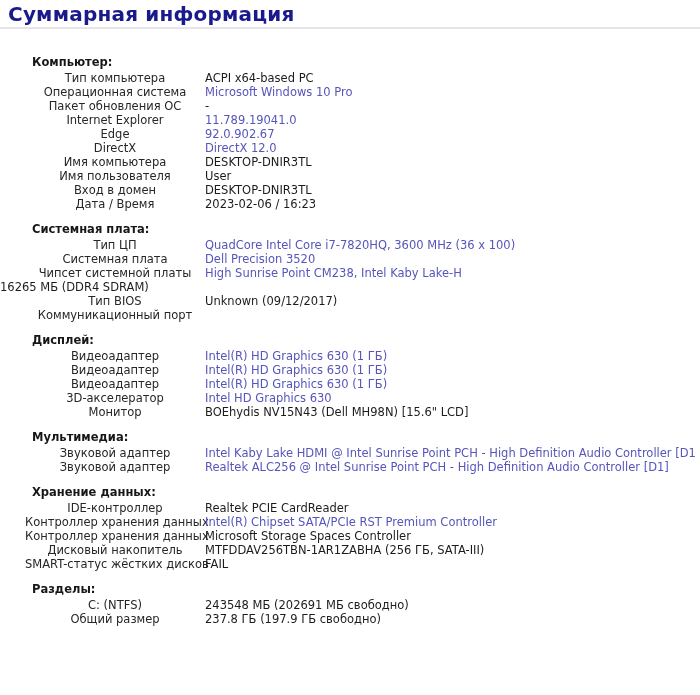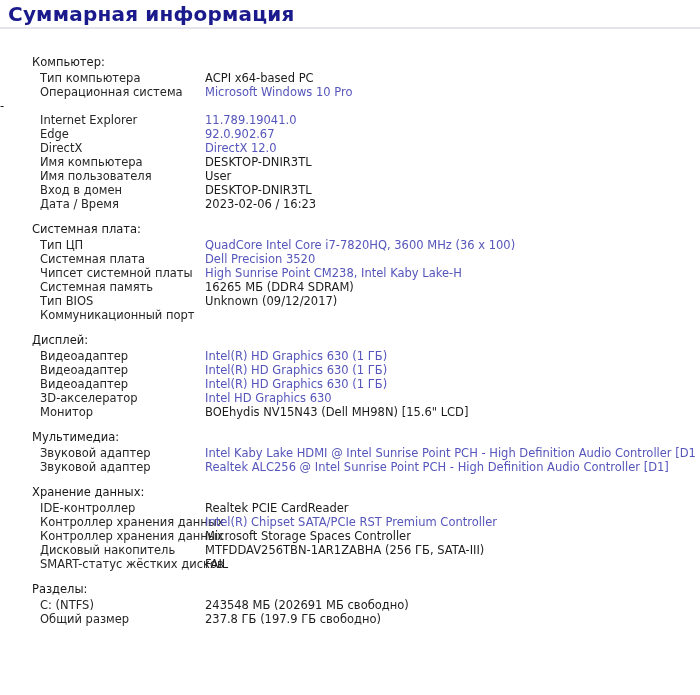--- a/index.html
+++ b/index.html
@@ -33,21 +33,21 @@
   #report-body {
     padding-top: 26px;
   }
 
   .section {
     margin-bottom: 11px;
   }
 
   .section-title {
     font-size: 11.5px;
-    font-weight: normal;
+    font-weight: bold;
     color: #171717;
     padding-left: 32px;
     line-height: 15px;
     margin-bottom: 1px;
   }
 
   .rows {
     display: block;
   }
 
@@ -55,23 +55,24 @@
     display: flex;
     line-height: 14px;
     height: 14px;
     font-size: 11.5px;
     white-space: nowrap;
   }
 
   .row-label {
     width: 205px;
     min-width: 205px;
-    padding-left: 40px;
+    padding-left: 25px;
     box-sizing: border-box;
     color: #262626;
+    text-align: center;
   }
 
   .row-value {
     color: #1c1c1c;
   }
 
   .row-value.link {
     color: #5555bb;
   }
 </style>
@@ -89,20 +90,21 @@
         <div class="rows">
           <div class="row">
             <div class="row-label">Тип компьютера</div>
             <div class="row-value">ACPI x64-based PC</div>
           </div>
           <div class="row">
             <div class="row-label">Операционная система</div>
             <div class="row-value link">Microsoft Windows 10 Pro</div>
           </div>
           <div class="row">
+            <div class="row-label">Пакет обновления ОС</div>
             <div class="row-value">-</div>
           </div>
           <div class="row">
             <div class="row-label">Internet Explorer</div>
             <div class="row-value link">11.789.19041.0</div>
           </div>
           <div class="row">
             <div class="row-label">Edge</div>
             <div class="row-value link">92.0.902.67</div>
           </div>
@@ -137,21 +139,20 @@
           </div>
           <div class="row">
             <div class="row-label">Системная плата</div>
             <div class="row-value link">Dell Precision 3520</div>
           </div>
           <div class="row">
             <div class="row-label">Чипсет системной платы</div>
             <div class="row-value link">High Sunrise Point CM238, Intel Kaby Lake-H</div>
           </div>
           <div class="row">
-            <div class="row-label">Системная память</div>
             <div class="row-value">16265 МБ (DDR4 SDRAM)</div>
           </div>
           <div class="row">
             <div class="row-label">Тип BIOS</div>
             <div class="row-value">Unknown (09/12/2017)</div>
           </div>
           <div class="row">
             <div class="row-label">Коммуникационный порт</div>
           </div>
         </div>

